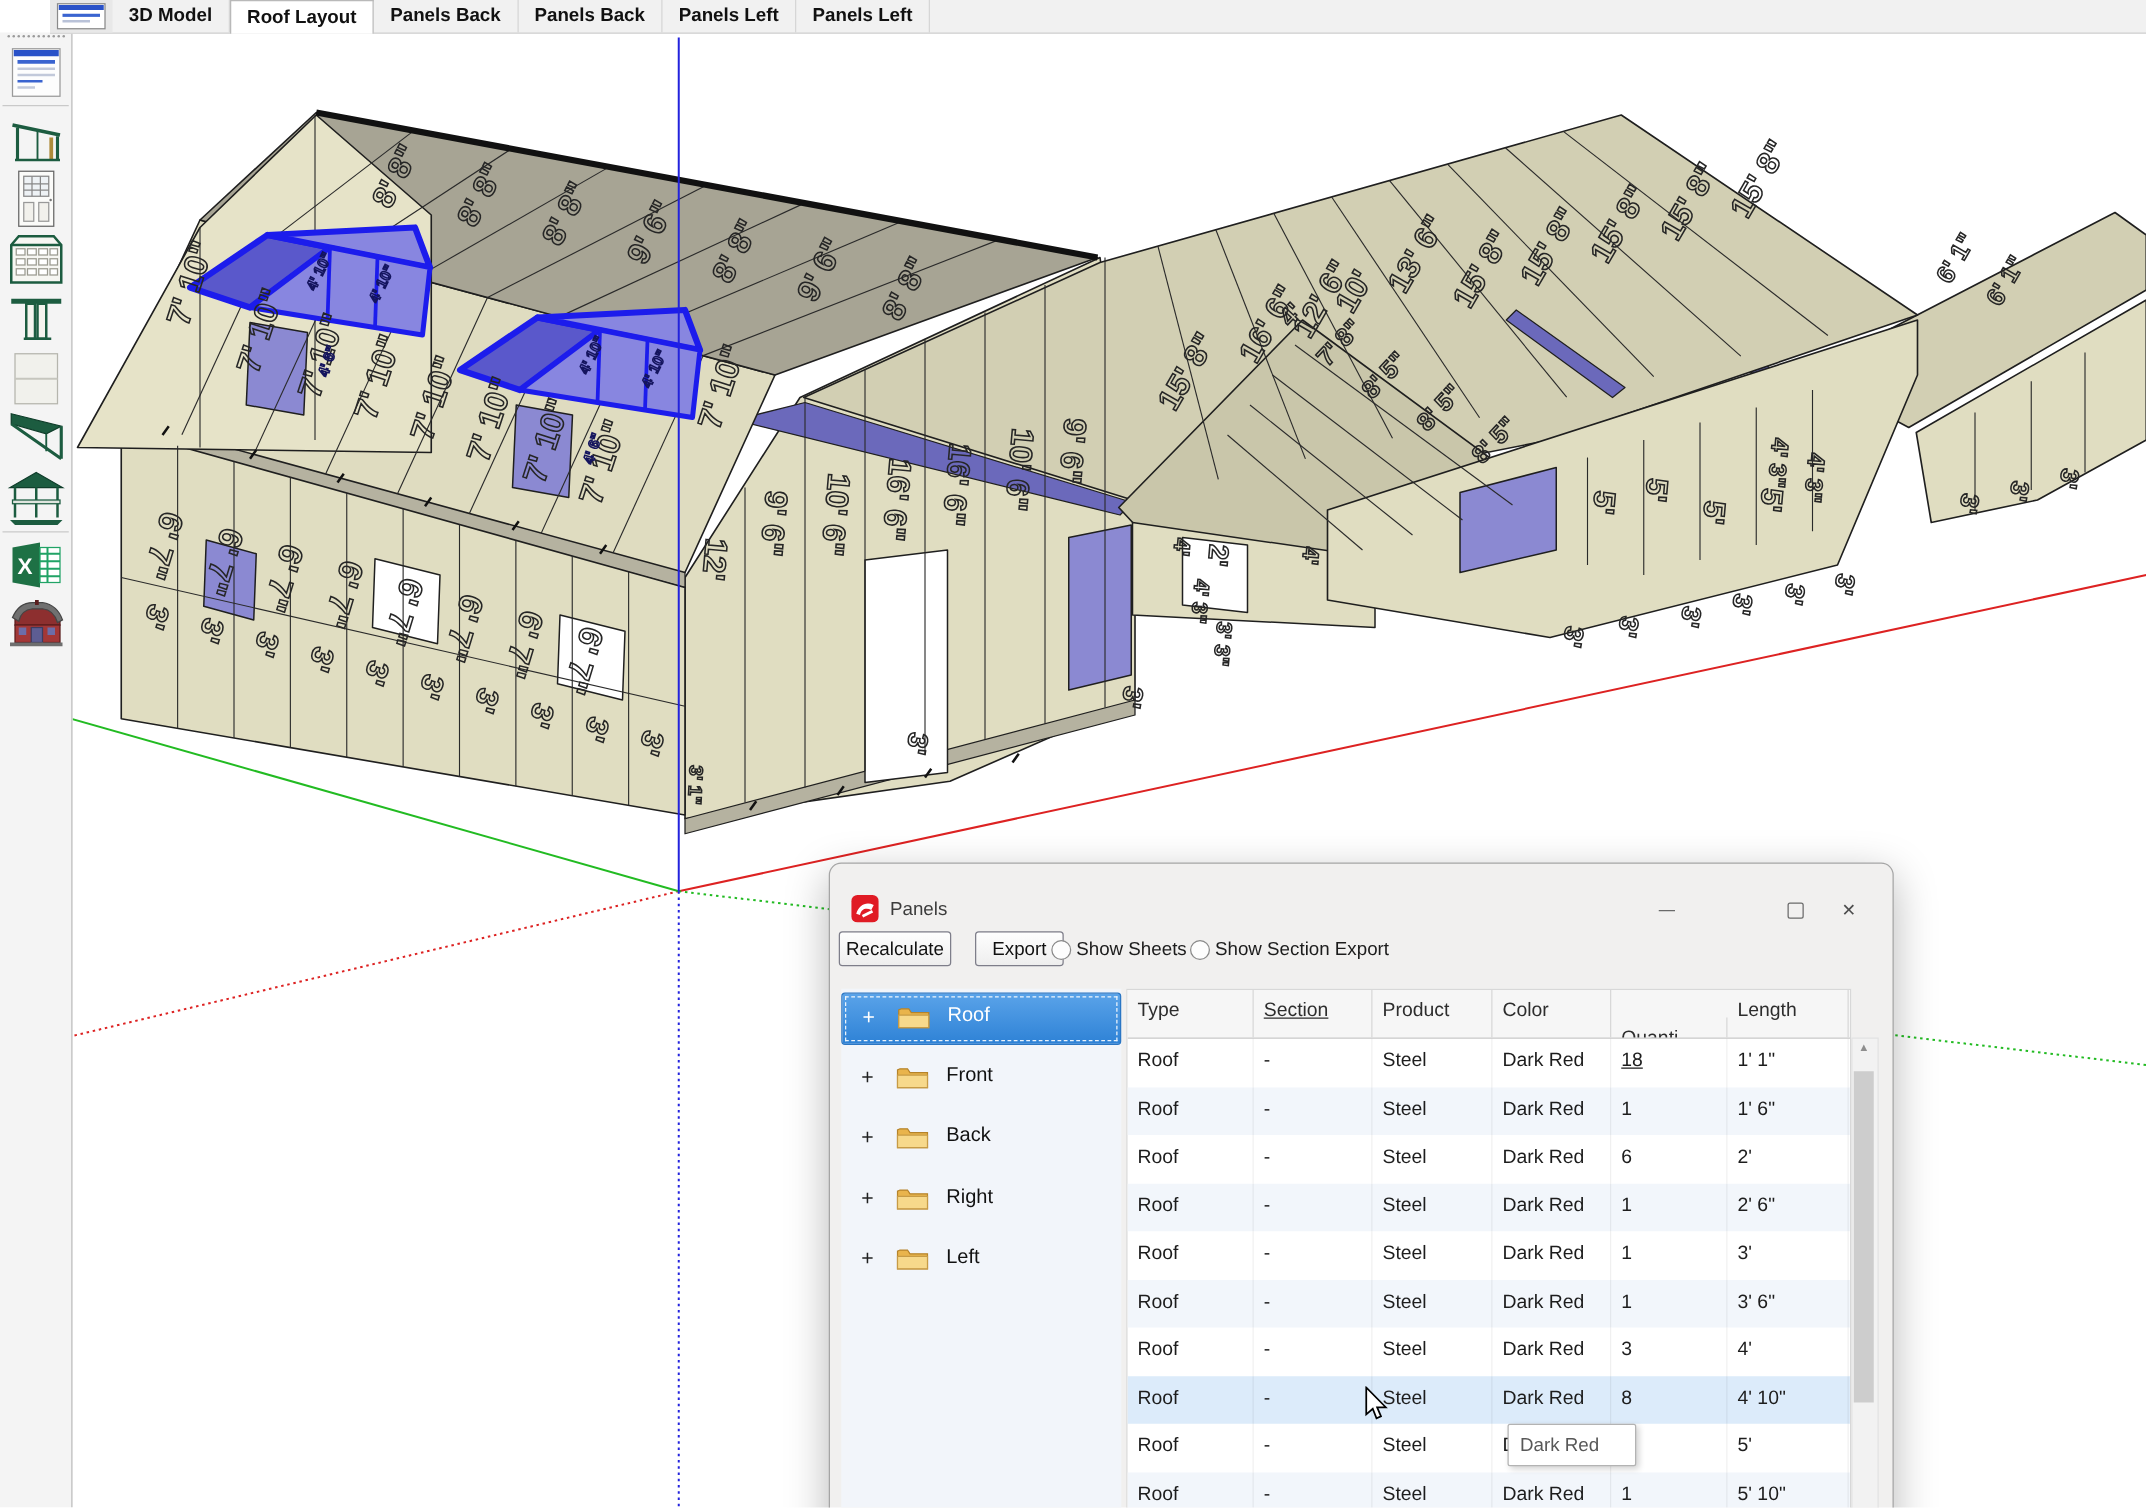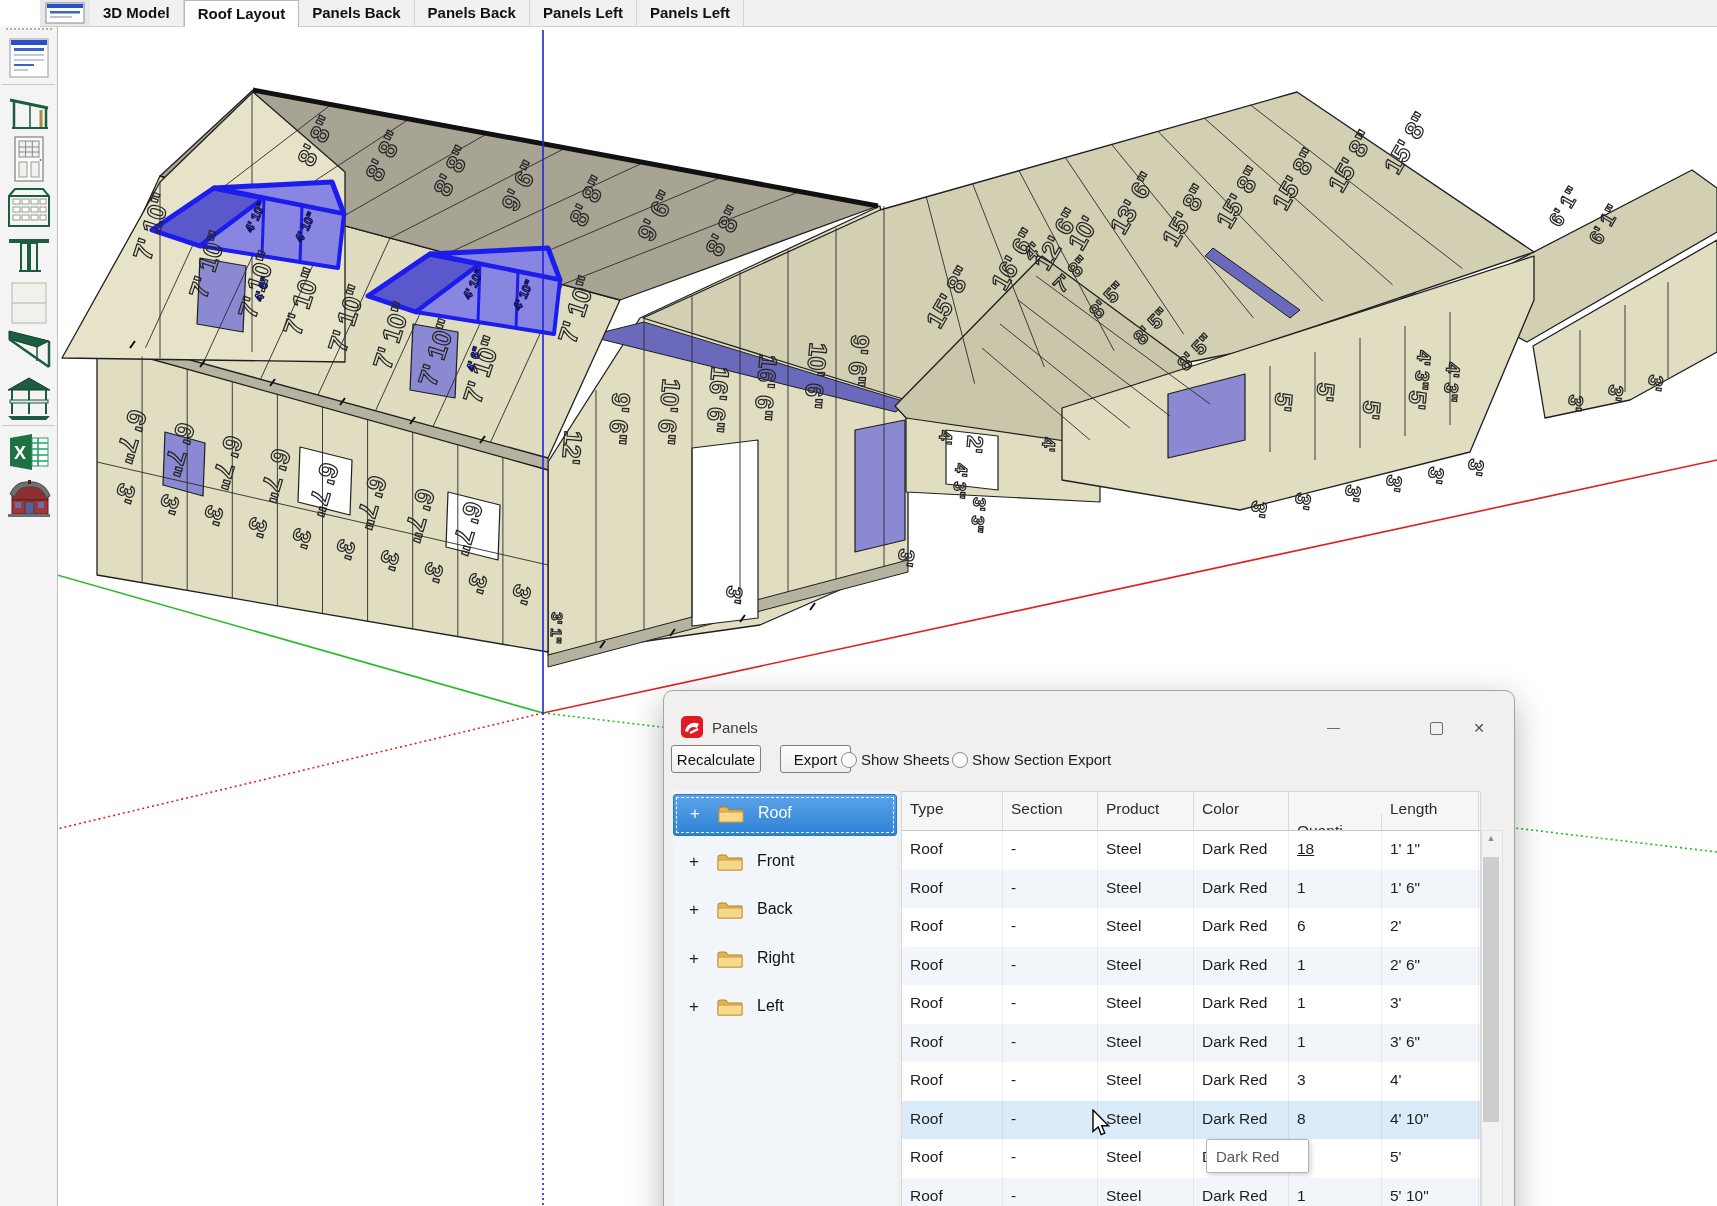--- a/index.html
+++ b/index.html
@@ -472,21 +472,21 @@
             <path d="M1,4 L1,18 L25,18 L25,6 L11,6 L9,3 L3,3 Z" fill="#e9b44c" stroke="#b5832a"></path>
             <path d="M1,8 L25,8 L25,18 L1,18 Z" fill="#f7d98b" stroke="#c79b45"></path>
           </svg></span>
         <span class="lbl">Left</span>
       </div>
     </div>
 
   <div class="tbl">
     <div class="thead" id="thead">
         <div class="th" style="width: 101px;">Type</div>
-        <div class="th" style="width: 95px;">Section</div>
+        <div class="th" style="width: 95px; text-decoration: underline;">Section</div>
         <div class="th" style="width: 96px;">Product</div>
         <div class="th" style="width: 95px;">Color</div>
         <div class="th" style="width: 93px; margin-top: 22px;">Quanti...</div>
         <div class="th" style="width: 97px;">Length</div>
       </div>
     <div id="tbody">
         <div class="trow">
           <div class="td" style="width: 101px;">Roof</div>
           <div class="td" style="width: 95px;">-</div>
           <div class="td" style="width: 96px;">Steel</div>

